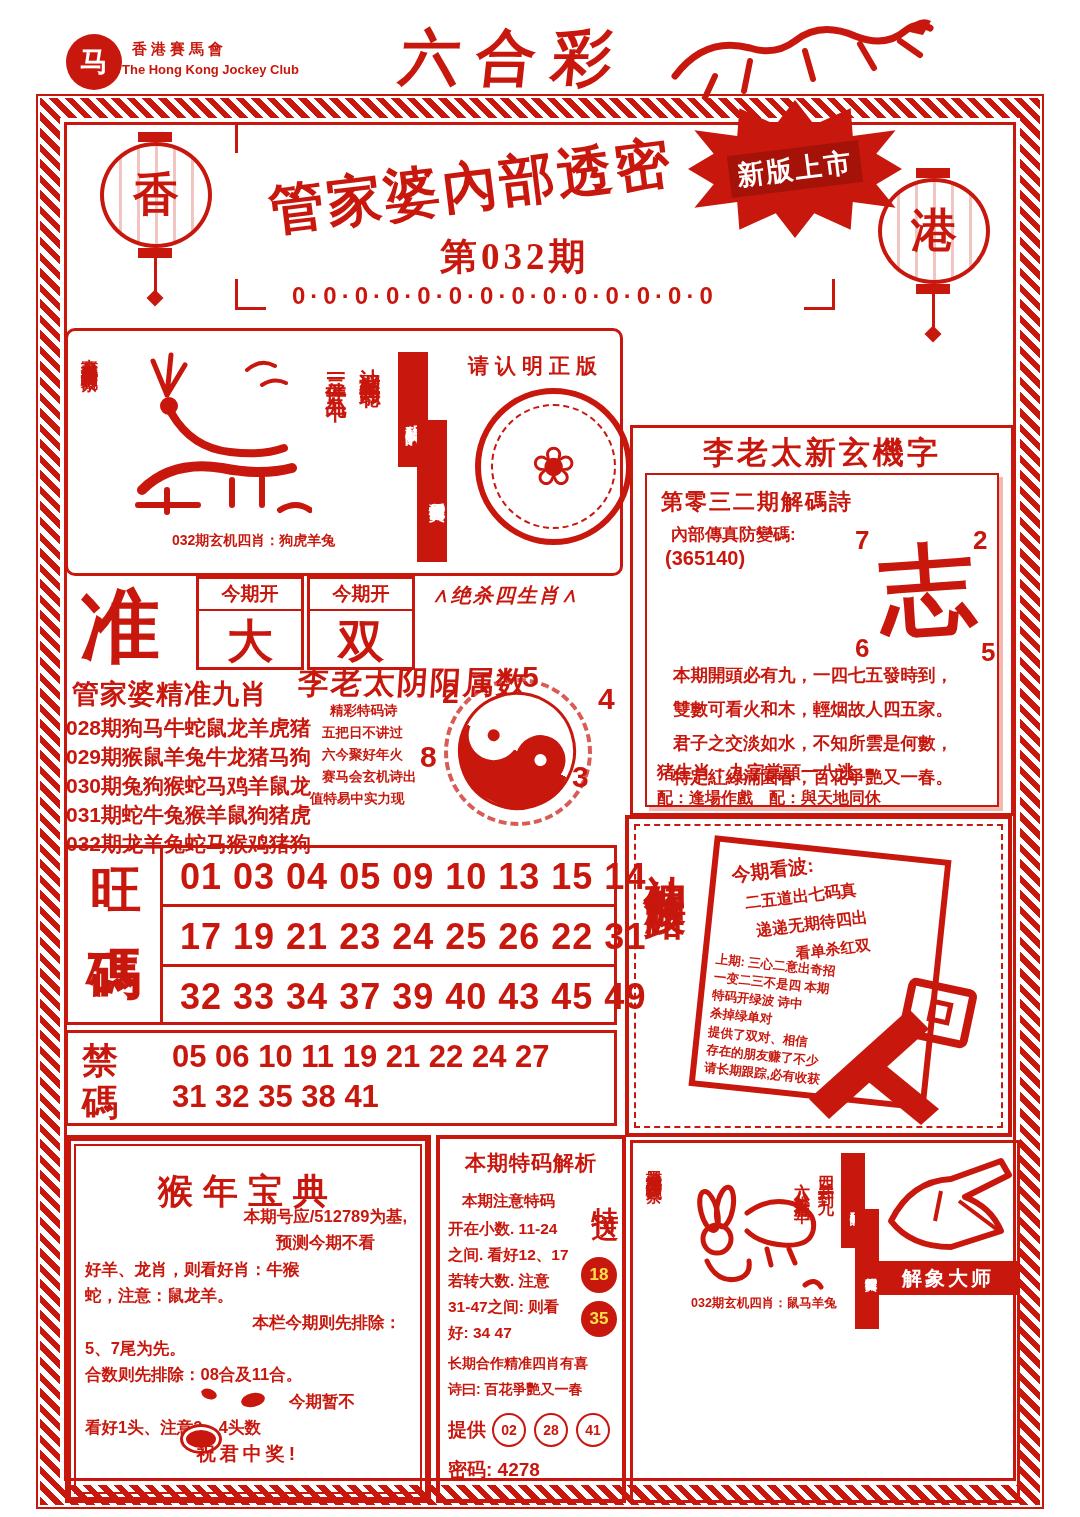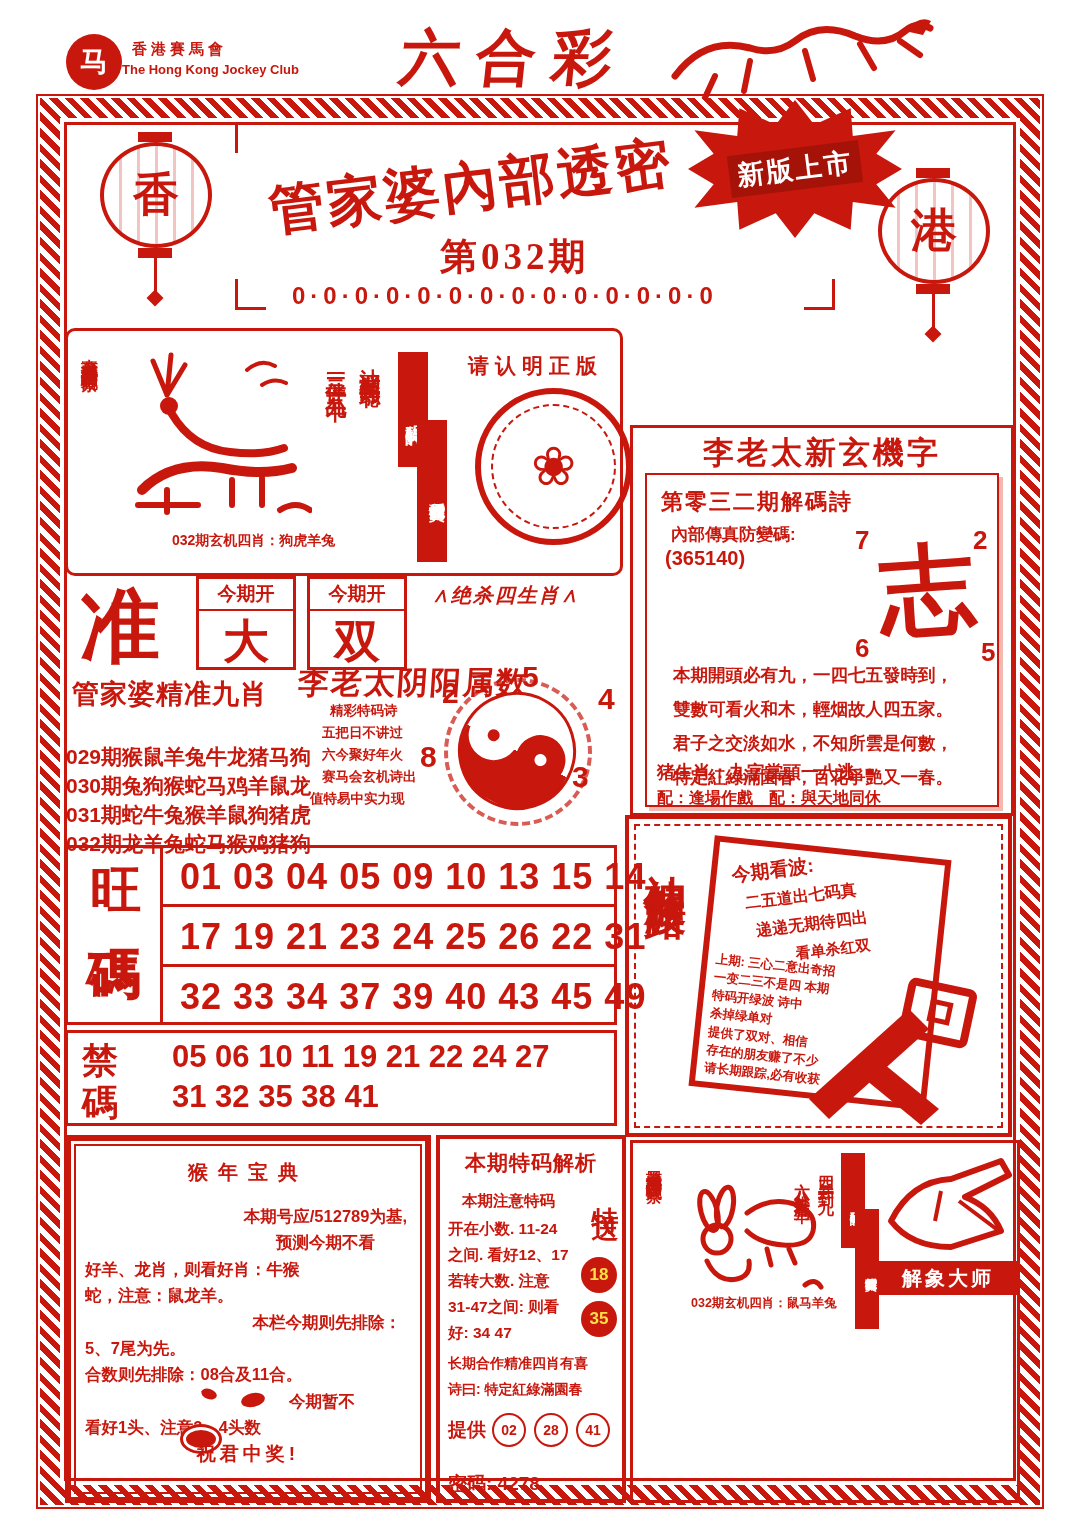--- a/index.html
+++ b/index.html
@@ -61,21 +61,21 @@
   #stamp:before{content:"";position:absolute;inset:10px;border:2px dashed var(--red);border-radius:50%;}
   #stamp-flower{font-size:54px;}
 
   
   #lilaotai{left:630px;top:425px;width:378px;height:385px;border:3px solid var(--red);}
   #lilaotai-inner{position:absolute;left:12px;top:45px;width:350px;height:330px;border:2px solid var(--red);
       box-shadow:4px 4px 0 var(--pink);}
   .poem-line{position:absolute;left:26px;font-size:17.5px;font-weight:bold;white-space:nowrap;}
 
   
-  .zhun-box{position:absolute;width:100px;height:94px;border:3px solid var(--red);box-sizing:border-box;text-align:center;}
+  .zhun-box{position:absolute;width:108px;height:94px;border:3px solid var(--red);box-sizing:border-box;text-align:center;}
   .zhun-box .lab{font-size:19px;font-weight:900;border-bottom:2px solid var(--red);padding:2px 0;}
   .zhun-box .val{font-size:46px;font-weight:900;line-height:60px;}
 
   
   #wangma{left:65px;top:845px;width:552px;height:180px;border:3px solid var(--red);box-sizing:border-box;}
   #wangma .divider{position:absolute;left:95px;right:0;height:3px;background:var(--red);}
   #wangma #wang-label-cell{position:absolute;left:0;top:0;width:95px;height:100%;border-right:3px solid var(--red);box-sizing:border-box;}
   .num-row{position:absolute;left:112px;font-size:36px;font-weight:800;letter-spacing:1px;white-space:nowrap;}
   #jinma{left:65px;top:1030px;width:552px;height:96px;border:3px solid var(--red);box-sizing:border-box;}
   .outline-char{color:#fff;-webkit-text-stroke:2px var(--red);text-stroke:2px var(--red);}
@@ -221,20 +221,21 @@
     <div class="lab">今期开</div>
     <div class="val">大</div>
   </div>
   <div class="zhun-box abs" style="left:307px;top:576px;">
     <div class="lab">今期开</div>
     <div class="val">双</div>
   </div>
   <div class="abs xb" style="left:432px;top:582px;font-size:20px;font-style:italic;letter-spacing:2px;">∧绝杀四生肖∧</div>
 
   <div class="abs xb" style="left:72px;top:676px;font-size:27px;letter-spacing:1px;">管家婆精准九肖</div>
+  <div class="abs b nowrap" style="left:66px;top:714px;font-size:21px;">028期狗马牛蛇鼠龙羊虎猪</div>
   <div class="abs b nowrap" style="left:66px;top:743px;font-size:21px;">029期猴鼠羊兔牛龙猪马狗</div>
   <div class="abs b nowrap" style="left:66px;top:772px;font-size:21px;">030期兔狗猴蛇马鸡羊鼠龙</div>
   <div class="abs b nowrap" style="left:66px;top:801px;font-size:21px;">031期蛇牛兔猴羊鼠狗猪虎</div>
   <div class="abs b nowrap" style="left:66px;top:830px;font-size:21px;">032期龙羊兔蛇马猴鸡猪狗</div>
 
   <div class="abs xb nowrap" style="left:298px;top:662px;font-size:31px;letter-spacing:2px;transform:skewX(-4deg);">李老太阴阳属数</div>
   <div class="abs b" style="left:330px;top:702px;font-size:13.5px;">精彩特码诗</div>
   <div class="abs b" style="left:322px;top:724px;font-size:13.5px;">五把日不讲过</div>
   <div class="abs b" style="left:322px;top:746px;font-size:13.5px;">六今聚好年火</div>
   <div class="abs b" style="left:322px;top:768px;font-size:13.5px;">赛马会玄机诗出</div>
@@ -286,21 +287,21 @@
     </div>
     <svg class="abs" style="left:160px;top:150px;width:200px;height:160px;" viewBox="0 0 200 160">
       <path d="M20 130 L120 40 L140 60 L40 150 Z" fill="#c8170d"></path>
       <path d="M95 95 l55 45 l-18 16 l-55 -45 z" fill="#c8170d"></path>
       <rect x="118" y="18" width="62" height="52" rx="4" fill="none" stroke="#c8170d" stroke-width="8" transform="rotate(12 149 44)"></rect>
       <rect x="142" y="34" width="18" height="18" fill="none" stroke="#c8170d" stroke-width="5" transform="rotate(12 151 43)"></rect>
     </svg>
   </div>
 
   <div class="abs" id="monkey-box">
-    <div style="text-align:center;margin-top:18px;font-size:20px;font-weight:900;letter-spacing:10px;">猴年宝典</div>
+    <div style="text-align:center;margin-top:27px;font-size:35px;font-weight:900;letter-spacing:10px;">猴年宝典</div>
     <div id="mk-lines">
       <div class="mk-line">本期号应/512789为基,</div>
       <div class="mk-line">预测今期不看</div>
       <div class="mk-line">好羊、龙肖，则看好肖：牛猴</div>
       <div class="mk-line">蛇，注意：鼠龙羊。</div>
       <div class="mk-line">本栏今期则先排除：</div>
       <div class="mk-line">5、7尾为先。</div>
       <div class="mk-line">合数则先排除：08合及11合。</div>
       <div class="mk-line">今期暂不</div>
       <div class="mk-line">看好1头、注意2、4头数</div>
@@ -316,28 +317,28 @@
     <div class="sp-line" style="left:22px;top:52px;">本期注意特码</div>
     <div class="sp-line" style="top:80px;">开在小数. 11-24</div>
     <div class="sp-line" style="top:106px;">之间. 看好12、17</div>
     <div class="sp-line" style="top:132px;">若转大数. 注意</div>
     <div class="sp-line" style="top:158px;">31-47之间: 则看</div>
     <div class="sp-line" style="top:184px;">好: 34 47</div>
     <div class="abs vert xb" style="left:147px;top:46px;height:80px;font-size:27px;letter-spacing:8px;">特送</div>
     <div class="badge" style="left:141px;top:118px;">18</div>
     <div class="badge" style="left:141px;top:162px;">35</div>
     <div class="sp-line" style="top:216px;font-size:14px;">长期合作精准四肖有喜</div>
-    <div class="sp-line" style="top:242px;font-size:14px;">诗曰: 特定紅綠滿園春</div>
+    <div class="sp-line" style="top:242px;font-size:14px;">诗曰: 百花爭艷又一春</div>
     <div class="abs" style="left:8px;top:274px;display:flex;align-items:center;">
       <span style="font-size:19px;font-weight:800;margin-right:6px;">提供</span>
       <span class="ring">02</span>
       <span class="ring">28</span>
       <span class="ring">41</span>
     </div>
-    <div class="sp-line" style="top:332px;font-size:19px;">密码: 4278</div>
+    <div class="sp-line" style="top:318px;font-size:19px;">密码: 4278</div>
   </div>
 
   <div class="abs" id="master-box">
     <div class="abs vert b" style="left:10px;top:14px;height:300px;font-size:16px;letter-spacing:2px;">墨藏玄機請仔細觀察</div>
     <svg class="abs" style="left:44px;top:22px;width:150px;height:150px;" viewBox="0 0 150 150">
       <ellipse cx="32" cy="46" rx="8" ry="20" fill="none" stroke="#c8170d" stroke-width="5" transform="rotate(-15 32 46)"></ellipse>
       <ellipse cx="48" cy="42" rx="8" ry="20" fill="none" stroke="#c8170d" stroke-width="5" transform="rotate(10 48 42)"></ellipse>
       <circle cx="40" cy="74" r="14" fill="none" stroke="#c8170d" stroke-width="5"></circle>
       <path d="M30 96 q10 22 30 18 q14 -3 12 -18" fill="none" stroke="#c8170d" stroke-width="5" stroke-linecap="round"></path>
       <path d="M70 48 q24 -18 50 -8 q20 8 16 26 q-4 16 -30 14 q-24 -2 -36 -14" fill="none" stroke="#c8170d" stroke-width="5" stroke-linecap="round"></path>

